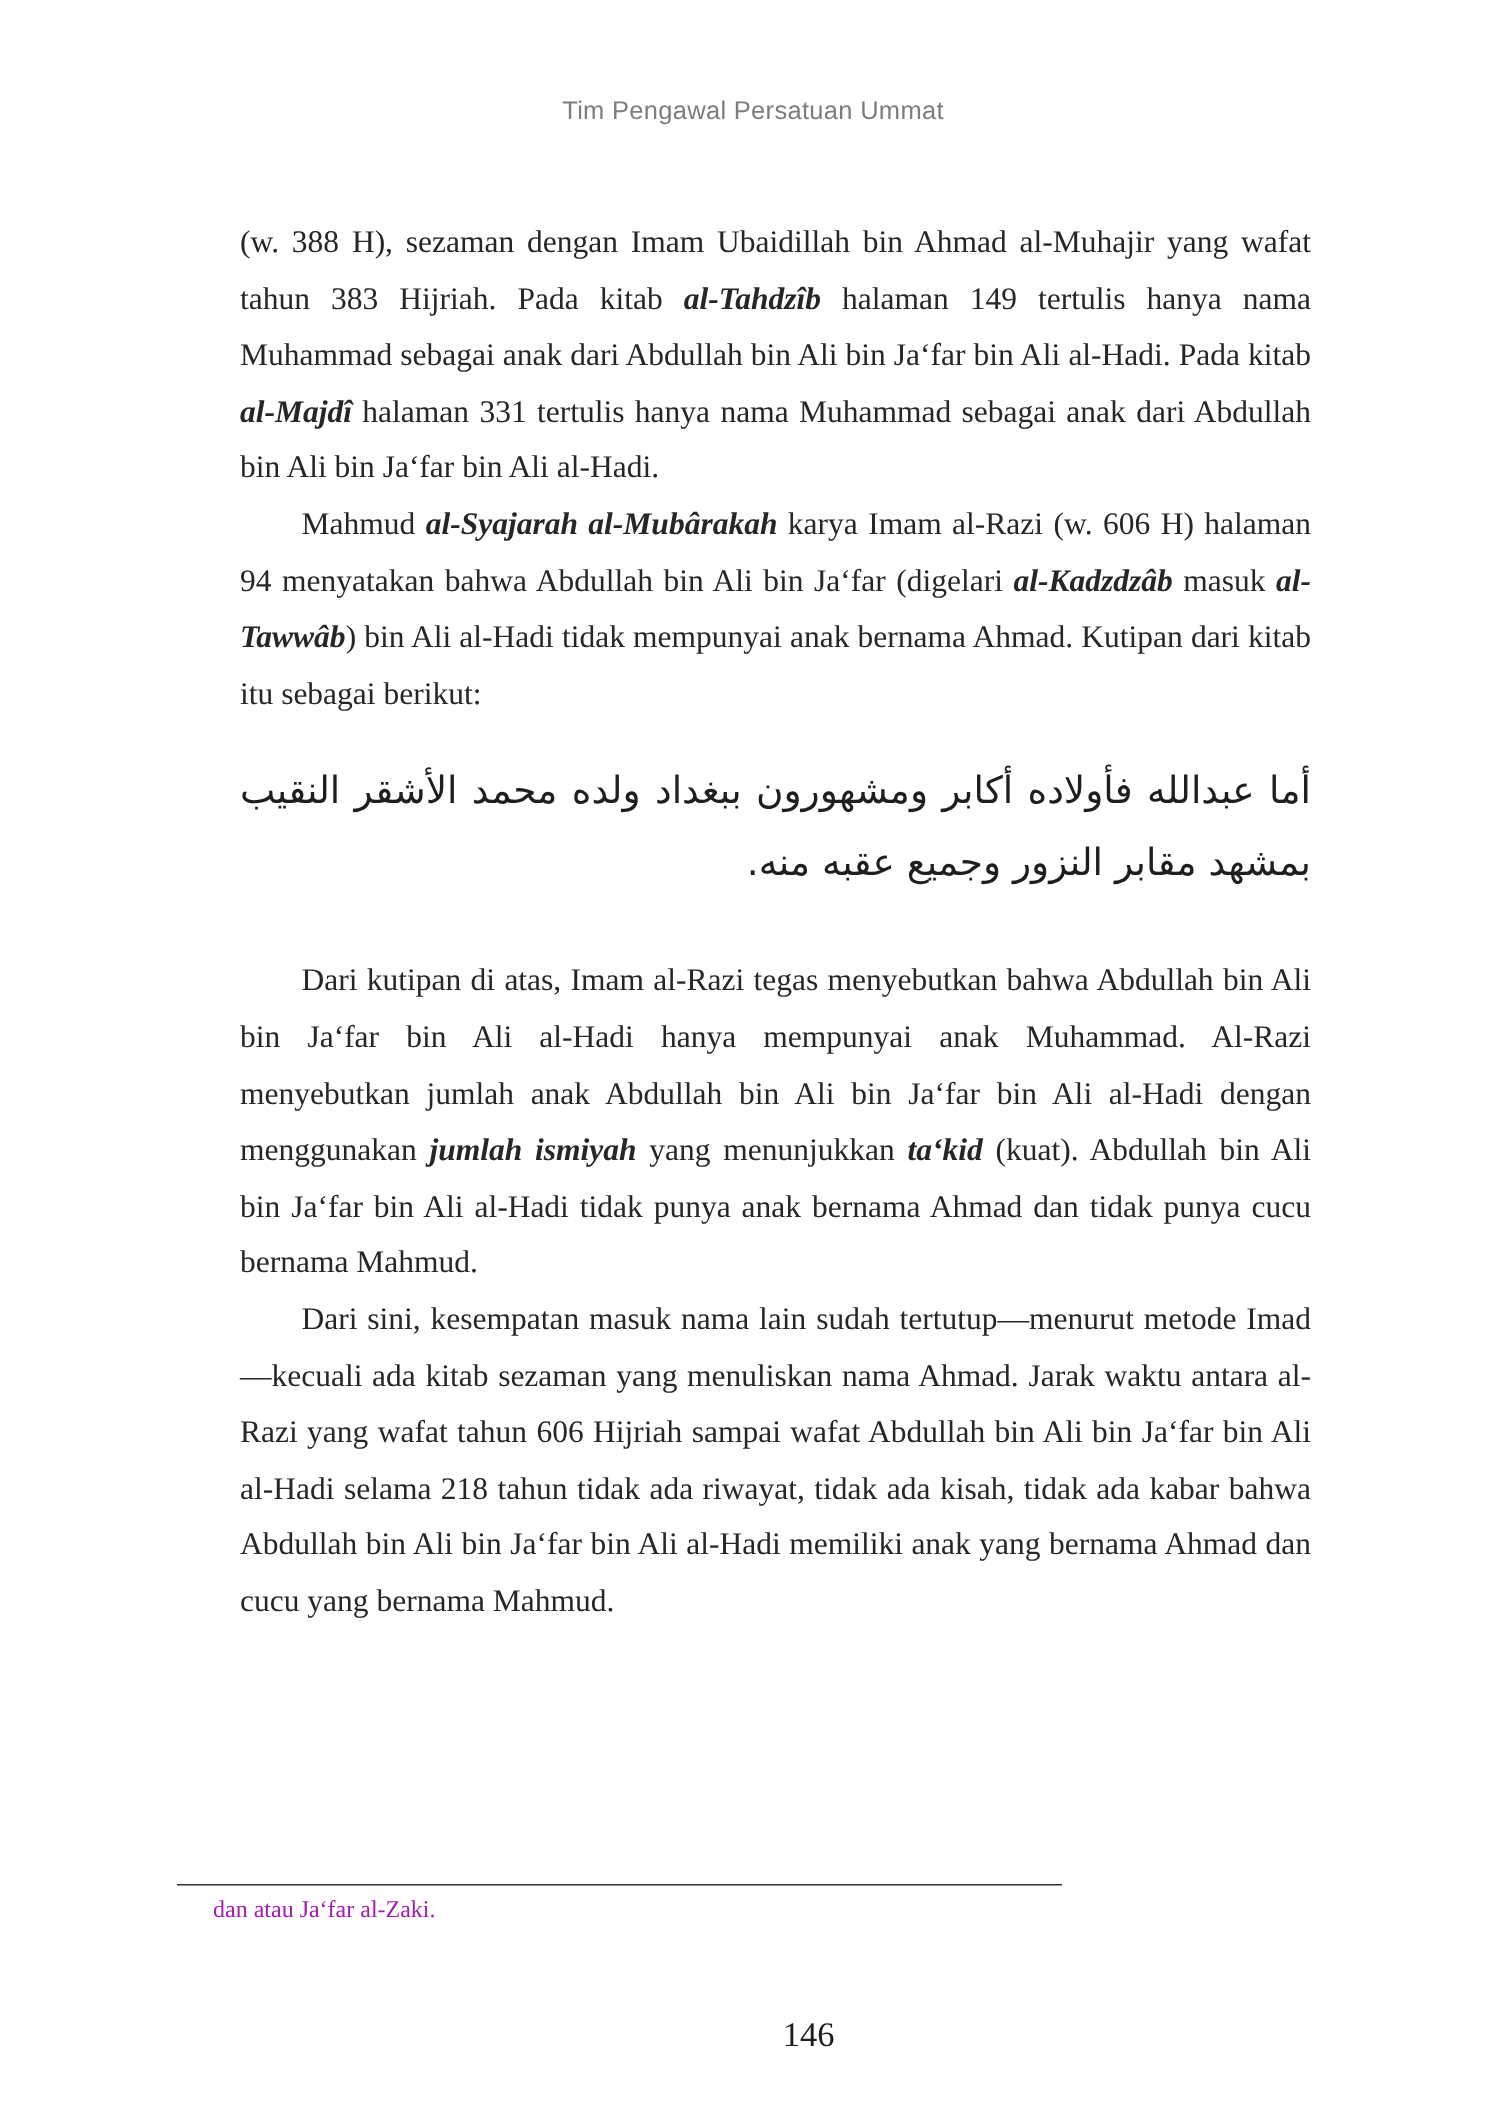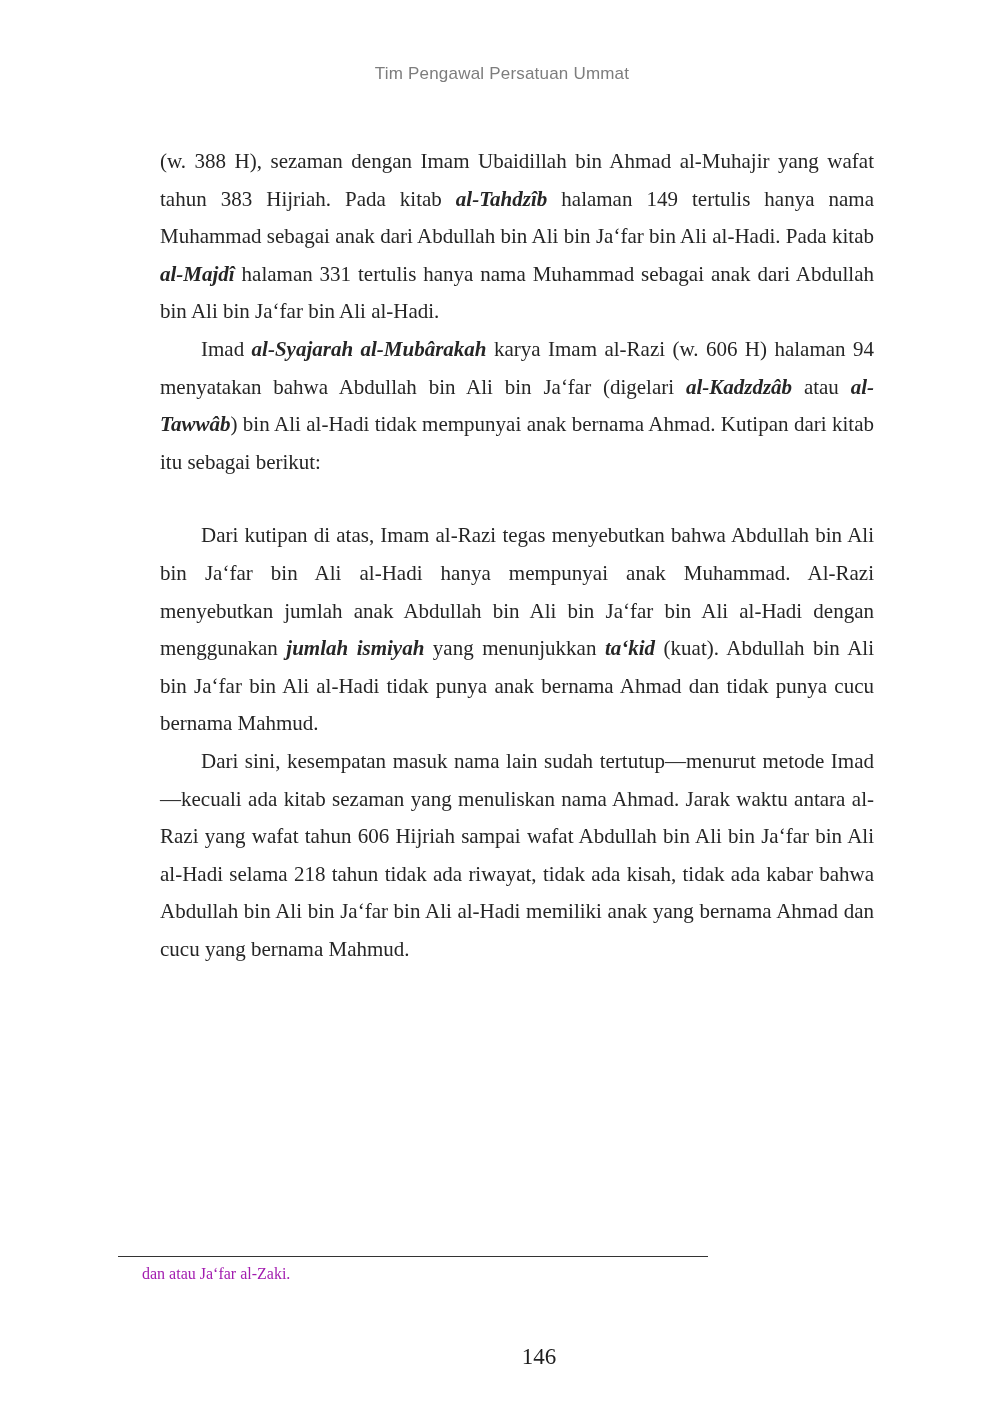--- a/index.html
+++ b/index.html
@@ -34,22 +34,23 @@
   }
 </style>
 </head>
 <body>
 
 <div class="running-head">Tim Pengawal Persatuan Ummat</div>
 
 <div class="body-text">
   <p><span>(w. 388 H), sezaman dengan Imam Ubaidillah bin Ahmad al-Muhajir yang wafat tahun 383 Hijriah. Pada kitab </span><i>al-Tahdzîb</i><span> halaman 149 tertulis hanya nama Muhammad sebagai anak dari Abdullah bin Ali bin Ja‘far bin Ali al-Hadi. Pada kitab </span><i>al-Majdî</i><span> halaman 331 tertulis hanya nama Muhammad sebagai anak dari Abdullah bin Ali bin Ja‘far bin Ali al-Hadi.</span></p>
 
-  <p class="indent"><span>Imad </span><i>al-Syajarah al-Mubârakah</i><span> karya Imam al-Razi (w. 606 H) halaman 94 menyatakan bahwa Abdullah bin Ali bin Ja‘far (digelari </span><i>al-Kadzdzâb</i><span> atau </span><i>al-Tawwâb</i><span>) bin Ali al-Hadi tidak mempunyai anak bernama Ahmad. Kutipan dari kitab itu sebagai berikut:</span></p>
+  <p class="indent"><span>Mahmud </span><i>al-Syajarah al-Mubârakah</i><span> karya Imam al-Razi (w. 606 H) halaman 94 menyatakan bahwa Abdullah bin Ali bin Ja‘far (digelari </span><i>al-Kadzdzâb</i><span> masuk </span><i>al-Tawwâb</i><span>) bin Ali al-Hadi tidak mempunyai anak bernama Ahmad. Kutipan dari kitab itu sebagai berikut:</span></p>
 
+  <p class="arabic" lang="ar">أما عبدالله فأولاده أكابر ومشهورون ببغداد ولده محمد الأشقر النقيب بمشهد مقابر النزور وجميع عقبه منه.</p>
 
 
   <p class="indent gap"><span>Dari kutipan di atas, Imam al-Razi tegas menyebutkan bahwa Abdullah bin Ali bin Ja‘far bin Ali al-Hadi hanya mempunyai anak Muhammad. Al-Razi menyebutkan jumlah anak Abdullah bin Ali bin Ja‘far bin Ali al-Hadi dengan menggunakan </span><i>jumlah ismiyah</i><span> yang menunjukkan </span><i>ta‘kid</i><span> (kuat). Abdullah bin Ali bin Ja‘far bin Ali al-Hadi tidak punya anak bernama Ahmad dan tidak punya cucu bernama Mahmud.</span></p>
 
   <p class="indent">Dari sini, kesempatan masuk nama lain sudah tertutup—menurut metode Imad—kecuali ada kitab sezaman yang menuliskan nama Ahmad. Jarak waktu antara al-Razi yang wafat tahun 606 Hijriah sampai wafat Abdullah bin Ali bin Ja‘far bin Ali al-Hadi selama 218 tahun tidak ada riwayat, tidak ada kisah, tidak ada kabar bahwa Abdullah bin Ali bin Ja‘far bin Ali al-Hadi memiliki anak yang bernama Ahmad dan cucu yang bernama Mahmud.</p>
 </div>
 
 <div class="fn-rule"></div>
 <div class="footnote">dan atau Ja‘far al-Zaki.</div>
 

